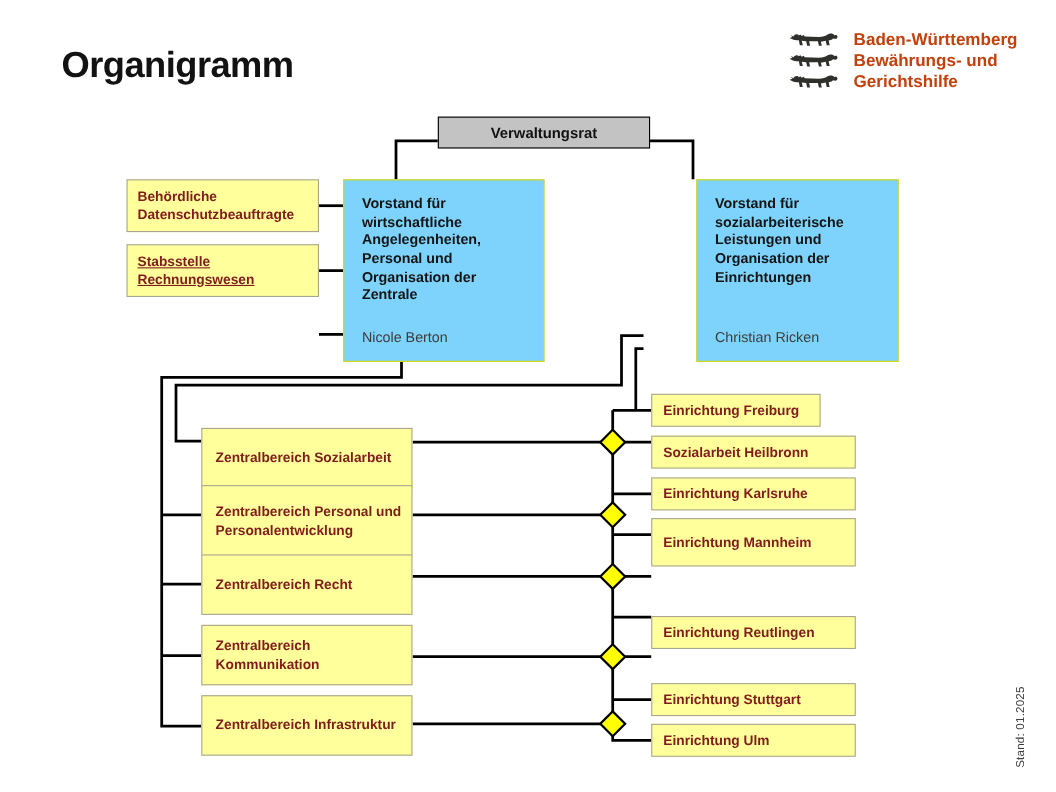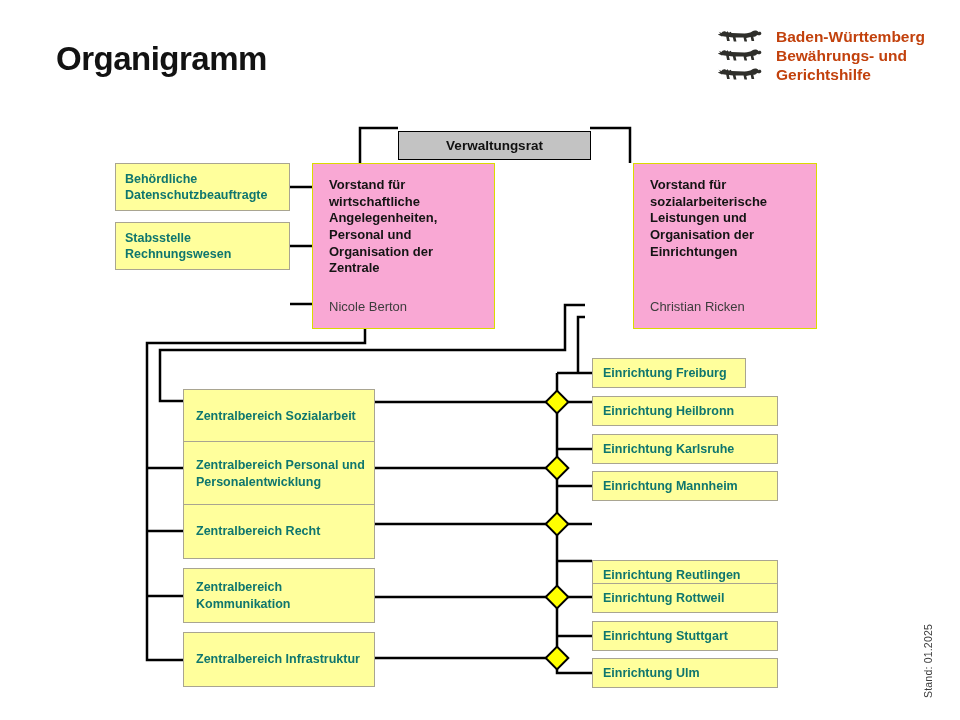--- a/index.html
+++ b/index.html
@@ -15,29 +15,29 @@
   .logo{position:absolute;left:716px;top:28px;display:flex;align-items:flex-start;}
   .lions{display:flex;flex-direction:column;gap:3px;margin-top:2px;}
   .logo-text{margin-left:12px;font-size:15.5px;font-weight:bold;line-height:1.22;color:#c2410c;}
   
   .box{position:absolute;box-sizing:border-box;display:flex;align-items:center;}
   .root-box{
     background:#c3c3c3;border:1.6px solid #000;justify-content:center;
     font-weight:bold;font-size:13.5px;
   }
   .vorstand{
-    background:#f9a8d4;border:1px solid #dada00;
+    background:#7dd3fc;border:1px solid #dada00;
     flex-direction:column;align-items:stretch;justify-content:space-between;
     padding:13px 14px 14px 16px;
   }
   .vorstand .vtitle{font-weight:bold;font-size:13px;line-height:1.28;color:#141414;}
   .vorstand .vname{font-size:13px;color:#3d3d3d;}
   .sub-box{
     background:#ffff9c;border:1px solid #a9a591;
-    font-weight:bold;font-size:12.5px;line-height:1.3;color:#0f766e;align-items:center;
+    font-weight:bold;font-size:12.5px;line-height:1.3;color:#7f1d1d;align-items:center;
   }
   .stab{padding-left:9px;padding-right:4px;}
   .zb{padding-left:12px;padding-right:8px;}
   .ein{padding-left:10px;padding-right:4px;font-size:12.5px;}
   
   .wires{position:absolute;left:0;top:0;width:960px;height:720px;}
   
   .stand-note{
     position:absolute;left:922px;top:598px;height:100px;
     writing-mode:vertical-rl;transform:rotate(180deg);
@@ -110,38 +110,38 @@
 
     <g fill="#ffff00" stroke="#000" stroke-width="2">
       <rect x="549" y="394" width="16" height="16" transform="rotate(45 557 402)"></rect>
       <rect x="549" y="460" width="16" height="16" transform="rotate(45 557 468)"></rect>
       <rect x="549" y="516" width="16" height="16" transform="rotate(45 557 524)"></rect>
       <rect x="549" y="589" width="16" height="16" transform="rotate(45 557 597)"></rect>
       <rect x="549" y="650" width="16" height="16" transform="rotate(45 557 658)"></rect>
     </g>
   </svg>
 
-  <div class="box root-box" style="left:398px;top:131px;width:193px;height:29px;">
+  <div class="box root-box" style="left:398px;top:106px;width:193px;height:29px;">
     <span>Verwaltungsrat</span>
   </div>
 
   <div class="box vorstand" style="left:312px;top:163px;width:183px;height:166px;">
     <div class="vtitle">Vorstand für wirtschaftliche Angelegenheiten, Personal und Organisation der Zentrale</div>
     <div class="vname">Nicole Berton</div>
   </div>
 
   <div class="box vorstand" style="left:585px;top:163px;width:184px;height:166px;margin-left:48px;">
     <div class="vtitle">Vorstand für sozialarbeiterische Leistungen und Organisation der Einrichtungen</div>
     <div class="vname">Christian Ricken</div>
   </div>
 
   <div class="box sub-box stab" style="left:115px;top:163px;width:175px;height:48px;">
     <span>Behördliche Datenschutzbeauftragte</span>
   </div>
-  <div class="box sub-box stab" style="left:115px;top:222px;width:175px;height:48px;">
+  <div class="box sub-box stab" style="left:115px;top:222px;width:175px;height:48px;text-decoration:underline;">
     <span>Stabsstelle Rechnungswesen</span>
   </div>
 
   <div class="box sub-box zb" style="left:183px;top:374px;width:192px;height:55px;margin-top:15px;">
     <span>Zentralbereich Sozialarbeit</span>
   </div>
   <div class="box sub-box zb" style="left:183px;top:441px;width:192px;height:65px;">
     <span>Zentralbereich Personal und Personalentwicklung</span>
   </div>
   <div class="box sub-box zb" style="left:183px;top:504px;width:192px;height:55px;">
@@ -151,33 +151,30 @@
     <span>Zentralbereich Kommunikation</span>
   </div>
   <div class="box sub-box zb" style="left:183px;top:632px;width:192px;height:55px;">
     <span>Zentralbereich Infrastruktur</span>
   </div>
 
   <div class="box sub-box ein" style="left:592px;top:358px;width:154px;height:30px;">
     <span>Einrichtung Freiburg</span>
   </div>
   <div class="box sub-box ein" style="left:592px;top:396px;width:186px;height:30px;">
-    <span>Einrichtung Heilbronn</span>
+    <span>Sozialarbeit Heilbronn</span>
   </div>
   <div class="box sub-box ein" style="left:592px;top:434px;width:186px;height:30px;">
     <span>Einrichtung Karlsruhe</span>
   </div>
-  <div class="box sub-box ein" style="left:592px;top:471px;width:186px;height:30px;">
+  <div class="box sub-box ein" style="left:592px;top:471px;width:186px;height:44px;">
     <span>Einrichtung Mannheim</span>
   </div>
   <div class="box sub-box ein" style="left:592px;top:546px;width:186px;height:30px;margin-top:14px;">
     <span>Einrichtung Reutlingen</span>
-  </div>
-  <div class="box sub-box ein" style="left:592px;top:583px;width:186px;height:30px;">
-    <span>Einrichtung Rottweil</span>
   </div>
   <div class="box sub-box ein" style="left:592px;top:621px;width:186px;height:30px;">
     <span>Einrichtung Stuttgart</span>
   </div>
   <div class="box sub-box ein" style="left:592px;top:658px;width:186px;height:30px;">
     <span>Einrichtung Ulm</span>
   </div>
 
   <div class="stand-note">Stand: 01.2025</div>
 

